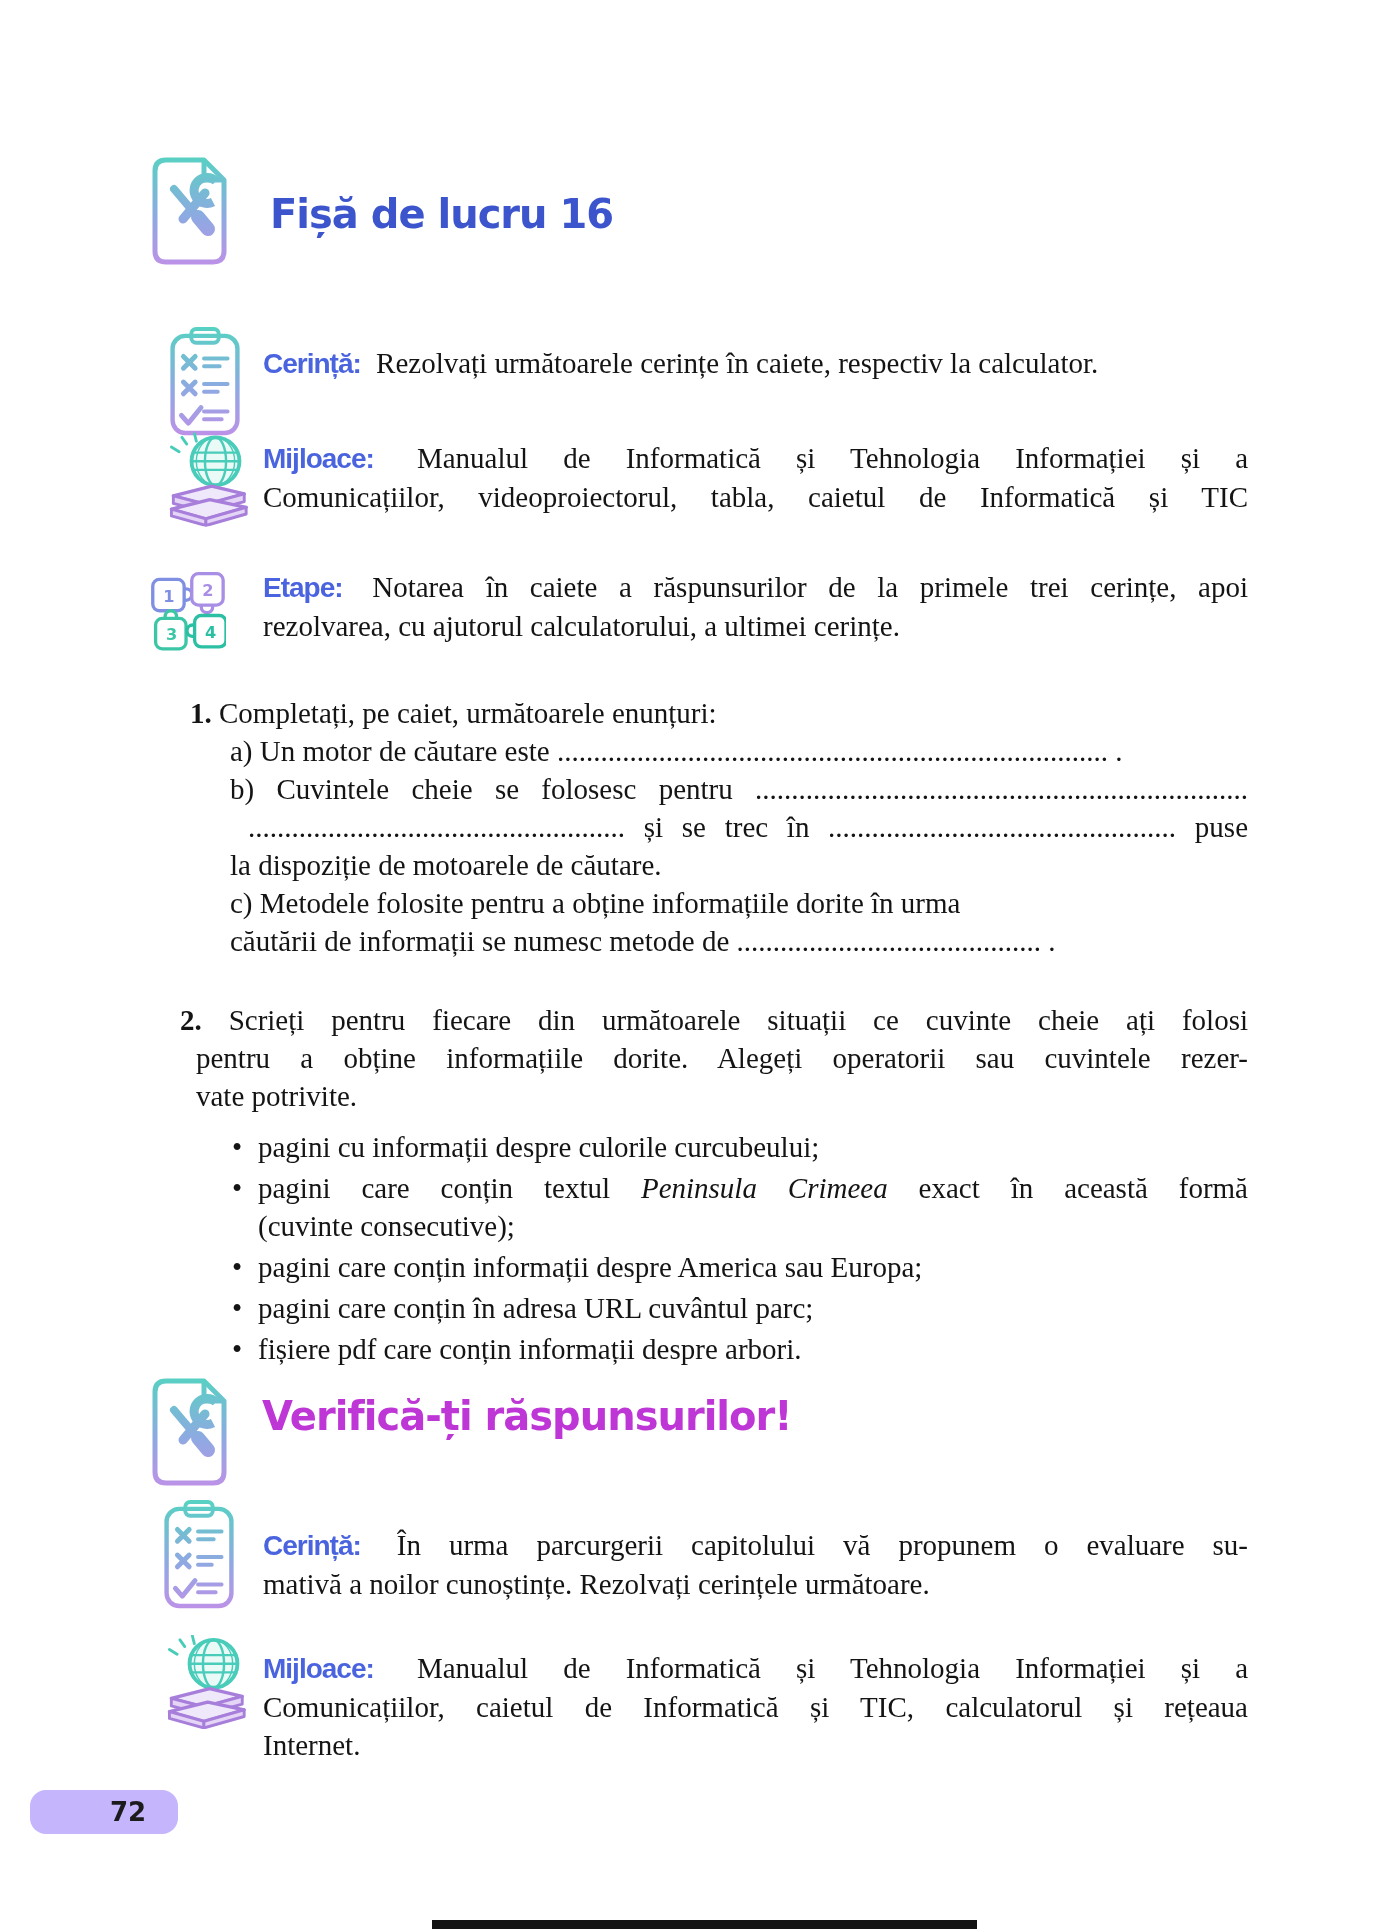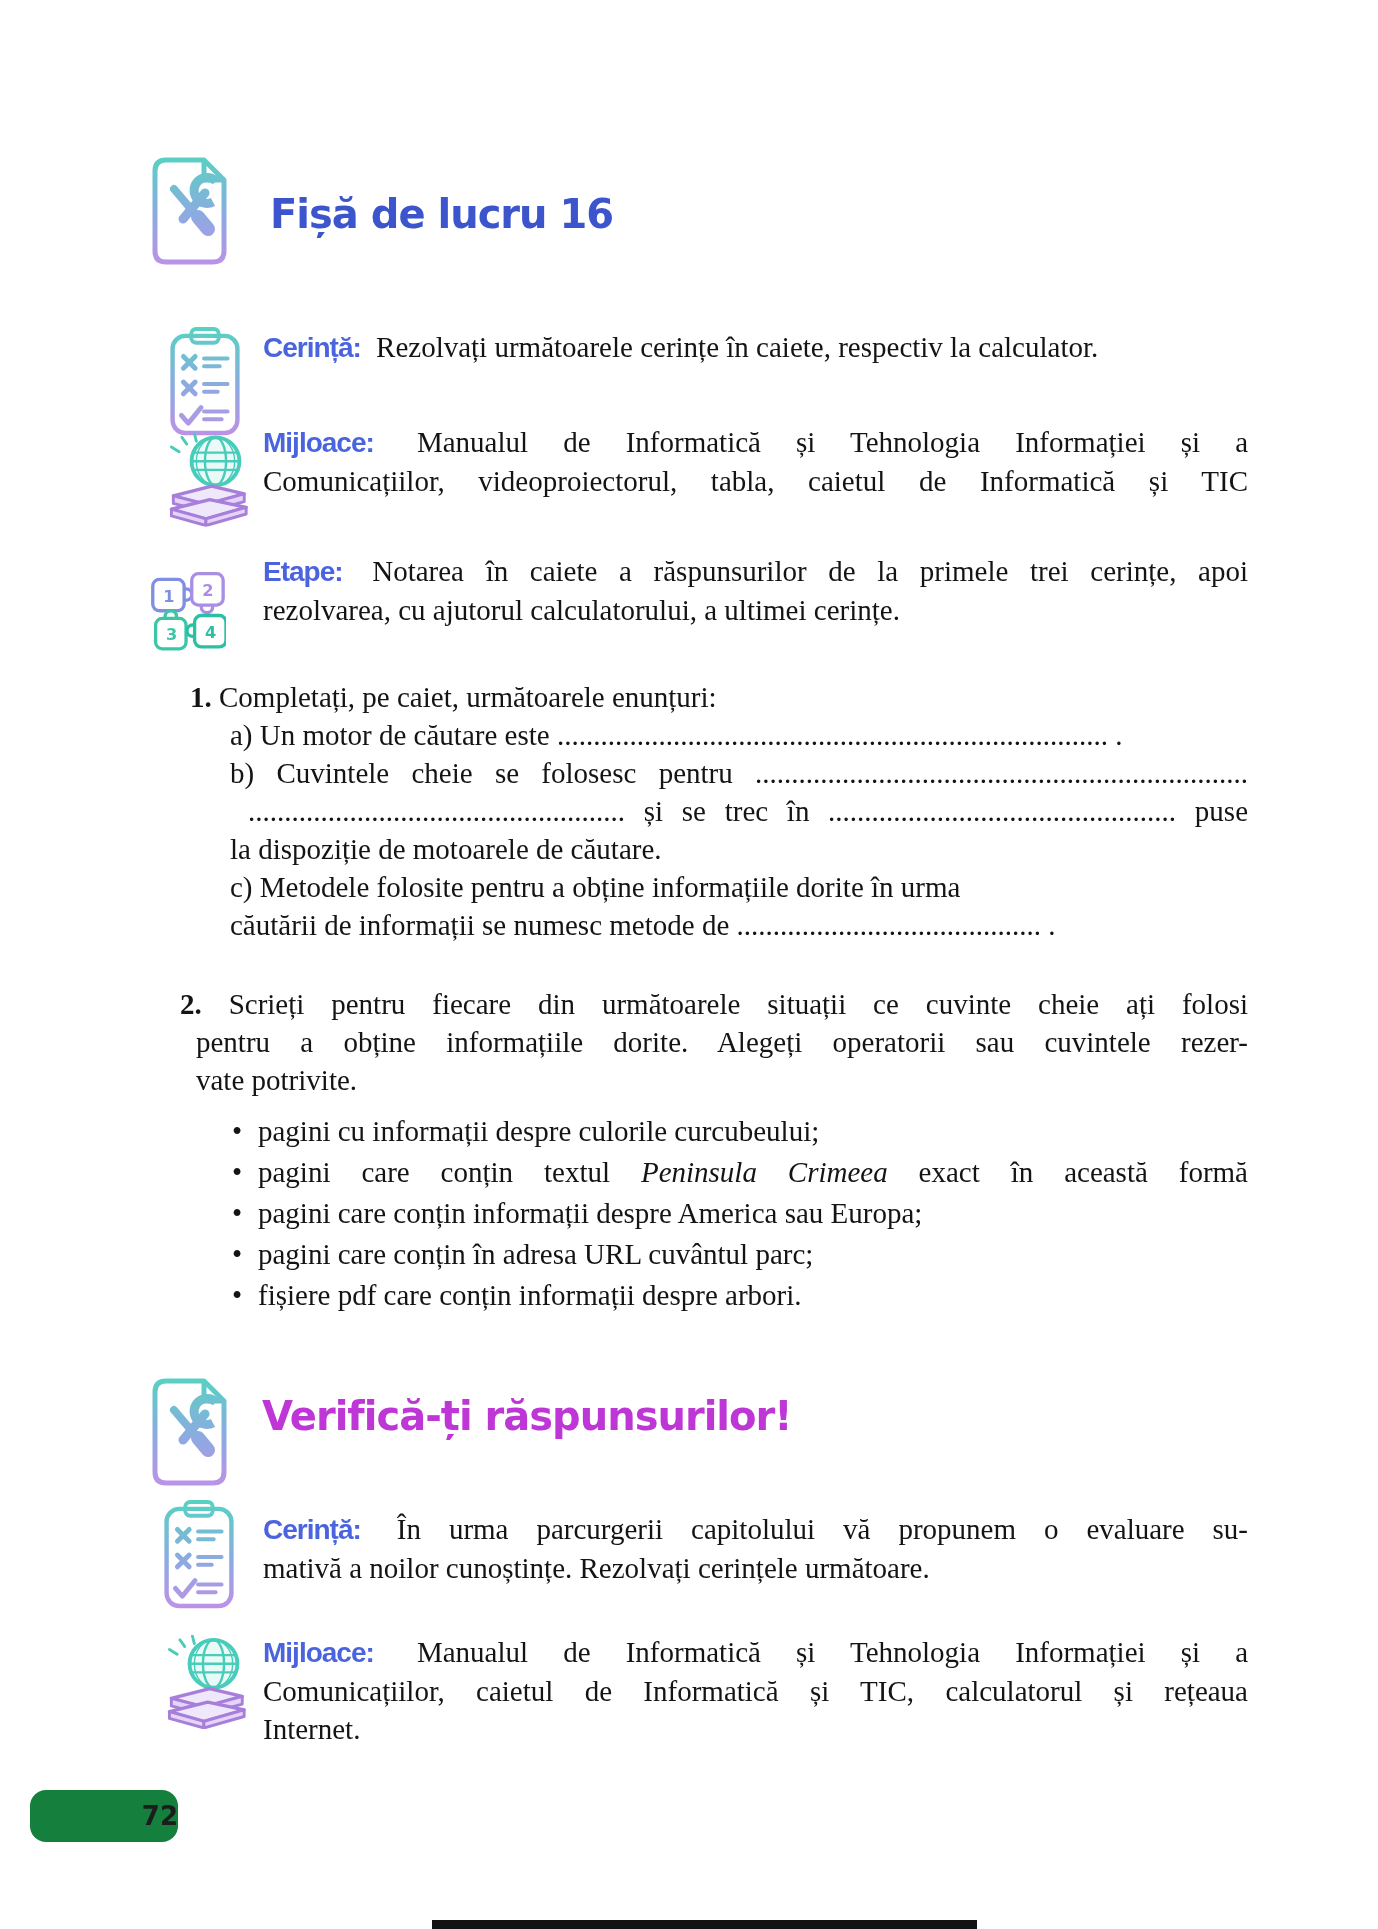--- a/index.html
+++ b/index.html
@@ -1,35 +1,35 @@
 <!DOCTYPE html>
 <html><head>
 <meta charset="utf-8">
 <style>
   html,body{margin:0;padding:0;background:#ffffff;}
   .page{position:relative;width:1378px;height:1929px;background:#ffffff;overflow:hidden;
         font-family:"Liberation Serif",serif;color:#141414;}
   .abs{position:absolute;}
-  .body{font-size:29px;line-height:38px;color:#141414;}
+  .body{font-size:29px;line-height:38px;color:#141414;margin-top:16px;}
   .jl{text-align:justify;text-align-last:justify;}
   .label{font-family:"Liberation Sans",sans-serif;font-weight:700;color:#4a63de;
          font-size:28px;letter-spacing:-1px;padding-right:8px;}
   .h1{font-family:"DejaVu Sans",sans-serif;font-weight:800;letter-spacing:-1px;
       font-size:40px;line-height:48px;white-space:nowrap;}
   .blue{color:#3c55cd;text-align:center;}
   .magenta{color:#be37d6;}
   .num{font-weight:700;}
   .ind1{margin-left:40px;}
   .ind2{margin-left:58px;}
   .bul{display:flex;margin-bottom:3px;}
   .bul .m{width:26px;flex:none;}
   .bul .t{flex:1;}
   .em{font-weight:400;font-style:italic;}
-  .pill{position:absolute;left:30px;top:1790px;width:148px;height:52px;background:#15803d;
-        border-radius:16px;display:flex;align-items:center;justify-content:flex-end;
+  .pill{position:absolute;left:30px;top:1790px;width:148px;height:44px;background:#c4b5fd;
+        border-radius:16px;display:flex;align-items:center;justify-content:center;
         padding-left:48px;box-sizing:border-box;
         font-family:"DejaVu Sans",sans-serif;font-weight:800;font-size:26px;color:#1c1c1c;}
   .edgebar{position:absolute;left:432px;top:1920px;width:545px;height:9px;background:#131313;}
   .icon svg{display:block;width:100%;height:100%;}
   .defs{position:absolute;width:0;height:0;}
 </style>
 </head>
 <body>
 
 <svg class="defs" aria-hidden="true">
@@ -159,20 +159,21 @@
     <div class="bul">
       <span class="m">•</span>
       <div class="t"><span>pagini cu informații despre culorile curcubeului;</span></div>
     </div>
     <div class="bul">
       <span class="m">•</span>
       <div class="t">
         <div class="jl">
           <span>pagini care conțin textul </span><span class="em">Peninsula Crimeea</span><span> exact în această formă</span>
         </div>
+        <div>(cuvinte consecutive);</div>
       </div>
     </div>
     <div class="bul">
       <span class="m">•</span>
       <div class="t"><span>pagini care conțin informații despre America sau Europa;</span></div>
     </div>
     <div class="bul">
       <span class="m">•</span>
       <div class="t"><span>pagini care conțin în adresa URL cuvântul parc;</span></div>
     </div>

